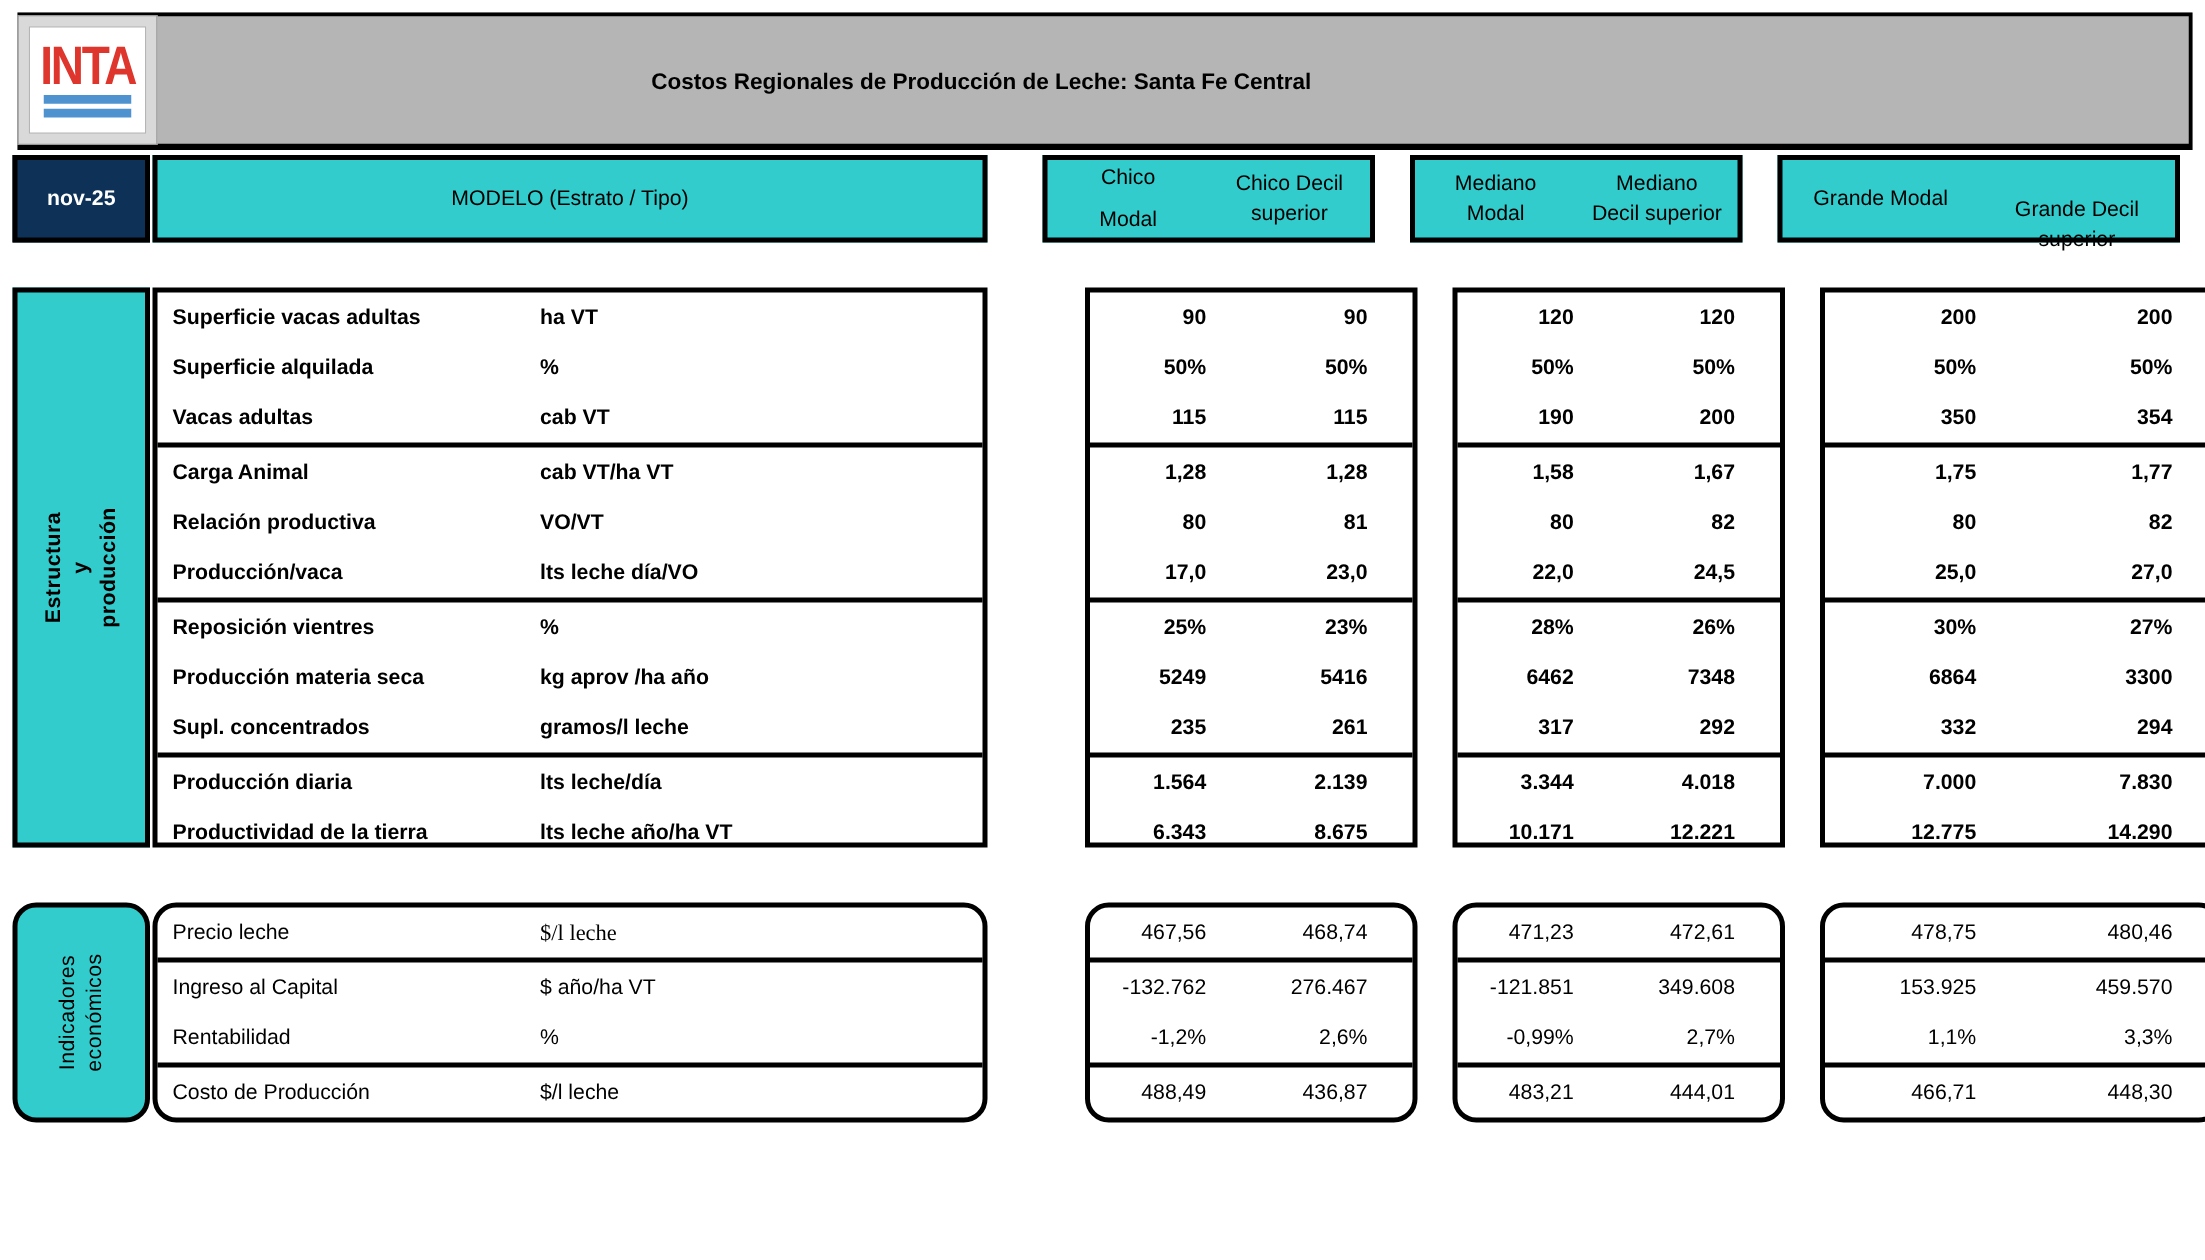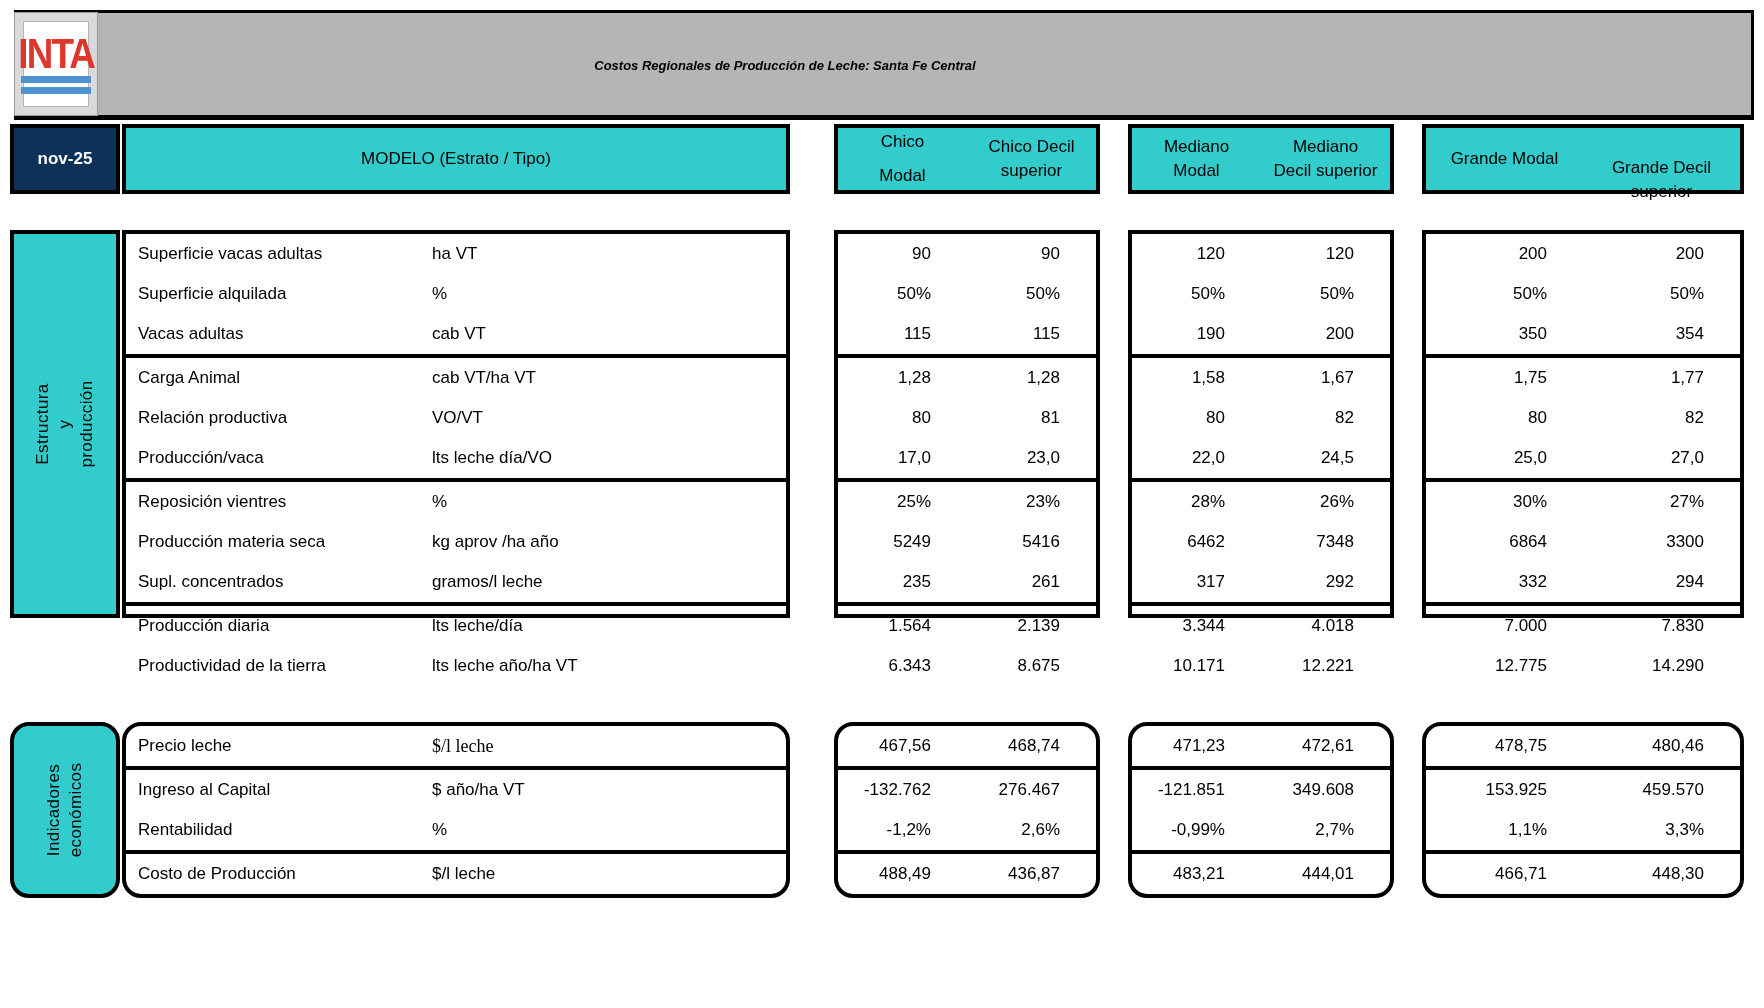--- a/index.html
+++ b/index.html
@@ -11,26 +11,26 @@
   .abs{position:absolute;box-sizing:border-box;}
 
   
   #titlebar{
     left:14px;top:10px;width:1740px;height:110px;
     background:#b5b5b5;border:3px solid #000;border-bottom-width:5px;
   }
   #title{
     left:120px;top:10px;width:1330px;height:110px;
     display:flex;align-items:center;justify-content:center;
-    font-size:13px;font-weight:bold;font-style:italic;
+    font-size:18px;font-weight:bold;
   }
 
   
   #logo{
-    left:14px;top:12px;width:84px;height:104px;z-index:3;
+    left:14px;top:12px;width:112px;height:104px;z-index:3;
     background:#d9d9d9;border:1px solid #999;padding:8px;
   }
   #logo-inner{
     width:100%;height:100%;background:#fff;border:1px solid #b5b5b5;
     display:flex;flex-direction:column;align-items:center;justify-content:center;
     box-sizing:border-box;
   }
   #logo-text{
     font-weight:bold;font-size:40px;line-height:0.95;color:#de352c;
     transform:scale(0.92,1.08);letter-spacing:-2px;
@@ -50,25 +50,25 @@
   #hdr-grande{left:1422px;width:322px;padding:0;}
   .hcell{
     flex:1;display:flex;align-items:center;justify-content:center;
     white-space:pre-line;line-height:1.4;height:100%;
   }
   #hdr-chico .hcell:first-child{line-height:2.0;}
 
   
   .sidebox{left:10px;width:110px;background:#33cccc;border:4px solid #000;}
   .labelbox{left:122px;width:668px;background:#fff;border:4px solid #000;}
-  .databox{background:#fff;border:4px solid #000;}
+  .databox{background:#fff;border:4px solid #000;margin-left:34px;}
   .d0{left:834px;width:266px;}
   .d1{left:1128px;width:266px;}
   .d2{left:1422px;width:322px;}
-  .s1{top:230px;height:388px;}
+  .s1{top:230px;height:448px;font-weight:bold;}
   .s2{top:722px;height:176px;border-radius:19px;}
 
   .trow{height:40px;display:flex;align-items:center;font-size:17px;}
   .trow.gend{border-bottom:4px solid #000;}
   .lab{flex:0 0 306px;padding-left:12px;box-sizing:border-box;white-space:nowrap;}
   .unit{white-space:nowrap;}
   .unit.serif{font-family:"Liberation Serif","DejaVu Serif",serif;font-size:18px;}
   .vcell{flex:1;text-align:right;padding-right:36px;white-space:nowrap;}
 
   .vtext{

